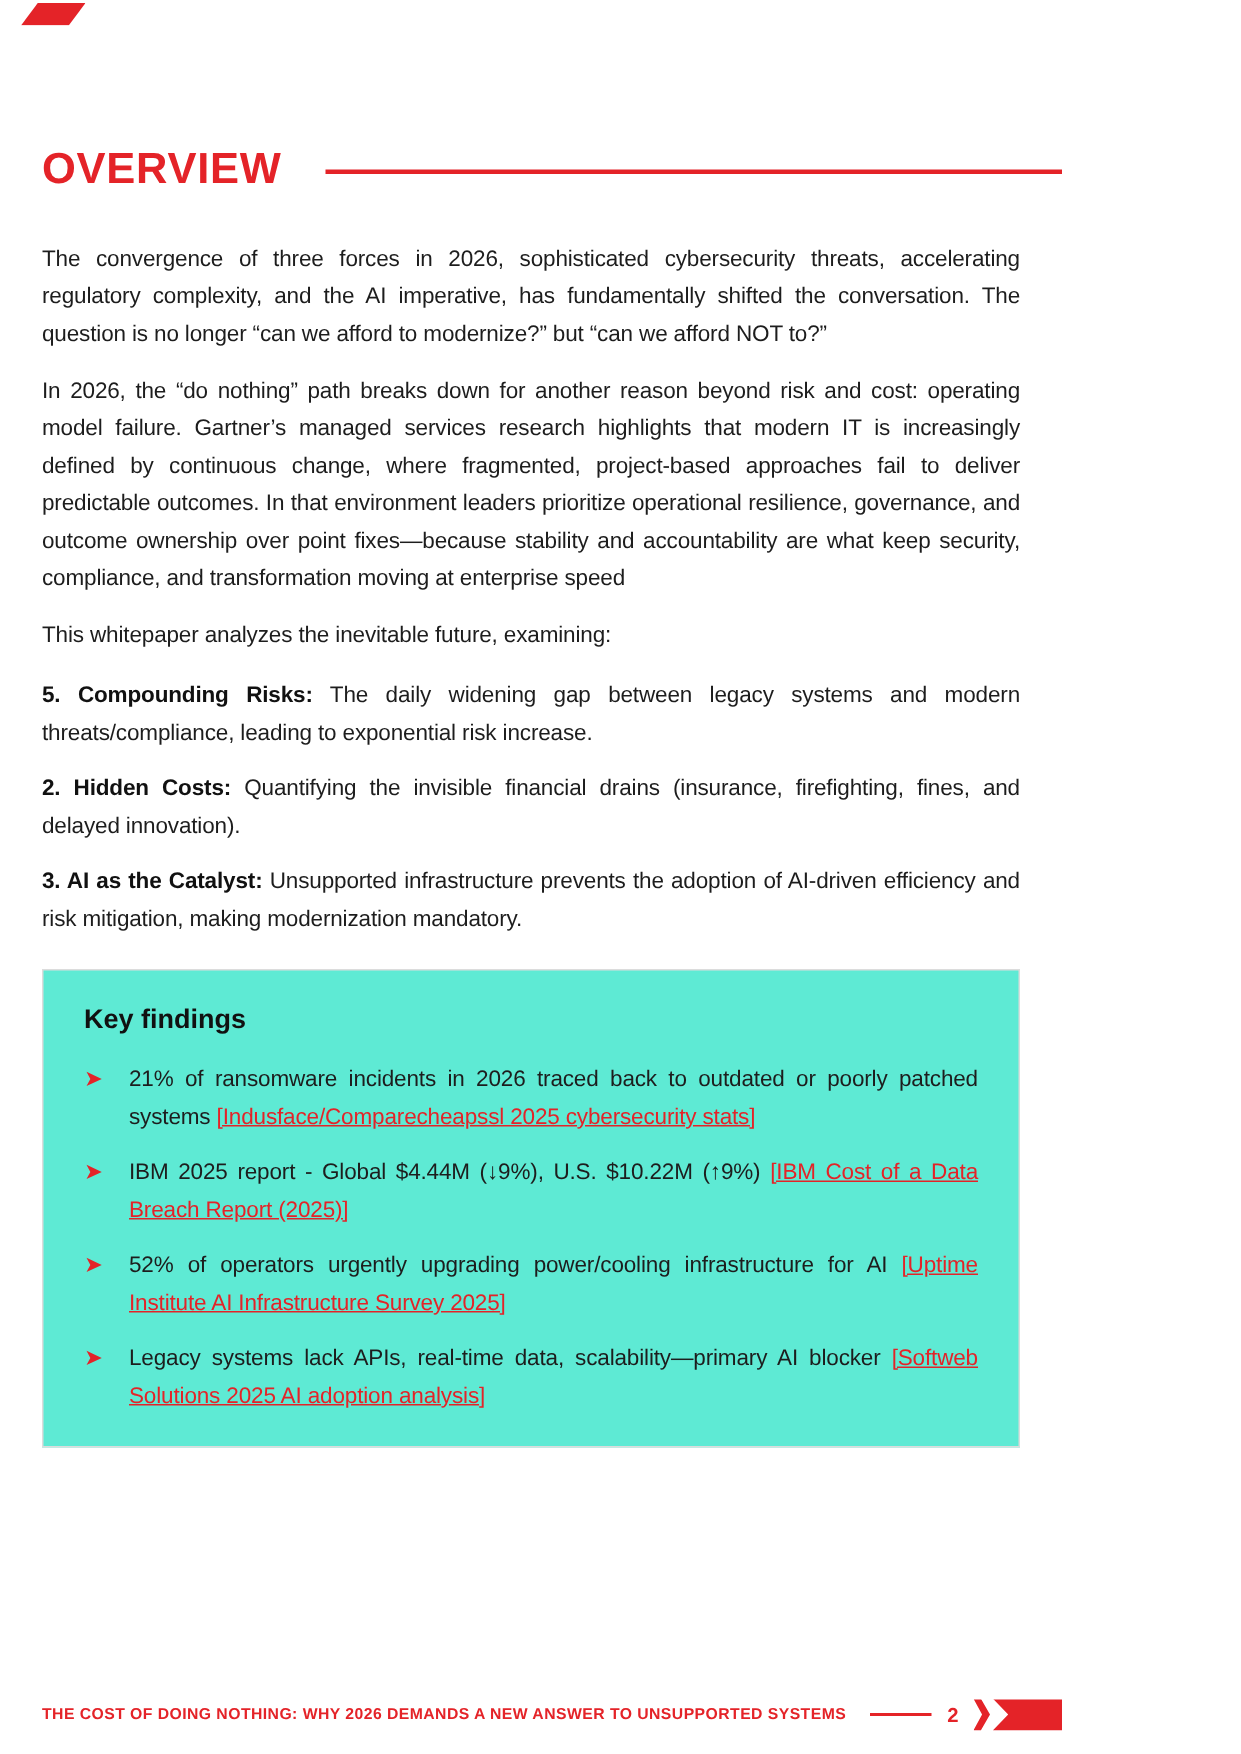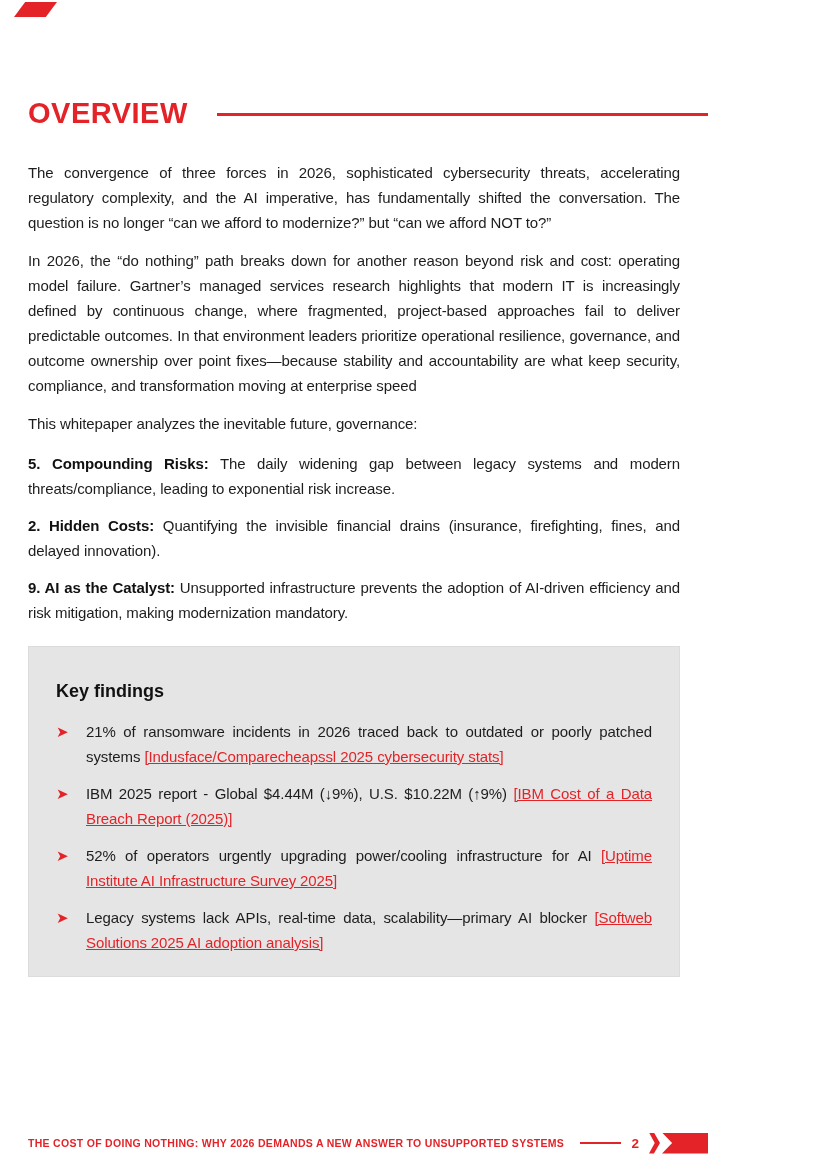--- a/index.html
+++ b/index.html
@@ -37,23 +37,23 @@
     margin:0 0 13px 0;
     font-size:15px;line-height:25px;
     text-align:justify;letter-spacing:-.1px;
   }
   .body-copy p.lead-in{margin-bottom:15px;}
   .numbered{margin-bottom:12px !important;}
   .numbered b{font-weight:700;color:#111;}
   
   .findings-box{
     margin-top:21px;
-    background:#e5e5e5;
+    background:#5eead4;
     border:1px solid #dcdcdc;
-    padding:34px 27px 21px 27px;
+    padding:22px 27px 21px 27px;
   }
   .findings-box h2{
     margin:0 0 17px 0;
     font-size:18px;font-weight:700;color:#111;
   }
   .findings-box ul{list-style:none;margin:0;padding:0;}
   .findings-box li{
     display:flex;align-items:flex-start;
     margin-bottom:12px;
   }
@@ -106,32 +106,32 @@
   <div class="content">
 
     <div class="overview-row">
       <h1>OVERVIEW</h1>
       <div class="heading-rule"></div>
     </div>
 
     <div class="body-copy">
       <p>The convergence of three forces in 2026, sophisticated cybersecurity threats, accelerating regulatory complexity, and the AI imperative, has fundamentally shifted the conversation. The question is no longer “can we afford to modernize?” but “can we afford NOT to?”</p>
       <p>In 2026, the “do nothing” path breaks down for another reason beyond risk and cost: operating model failure. Gartner’s managed services research highlights that modern IT is increasingly defined by continuous change, where fragmented, project-based approaches fail to deliver predictable outcomes. In that environment leaders prioritize operational resilience, governance, and outcome ownership over point fixes—because stability and accountability are what keep security, compliance, and transformation moving at enterprise speed</p>
-      <p class="lead-in">This whitepaper analyzes the inevitable future, governance:</p>
+      <p class="lead-in">This whitepaper analyzes the inevitable future, examining:</p>
 
       <p class="numbered">
         <b>5. Compounding Risks:</b>
         <span>The daily widening gap between legacy systems and modern threats/compliance, leading to exponential risk increase.</span>
       </p>
       <p class="numbered">
         <b>2. Hidden Costs:</b>
         <span>Quantifying the invisible financial drains (insurance, firefighting, fines, and delayed innovation).</span>
       </p>
       <p class="numbered">
-        <b>9. AI as the Catalyst:</b>
+        <b>3. AI as the Catalyst:</b>
         <span>Unsupported infrastructure prevents the adoption of AI-driven efficiency and risk mitigation, making modernization mandatory.</span>
       </p>
     </div>
 
     <div class="findings-box">
       <h2>Key findings</h2>
       <ul>
         <li>
           <span class="arrow">➤</span>
           <div class="li-text">

